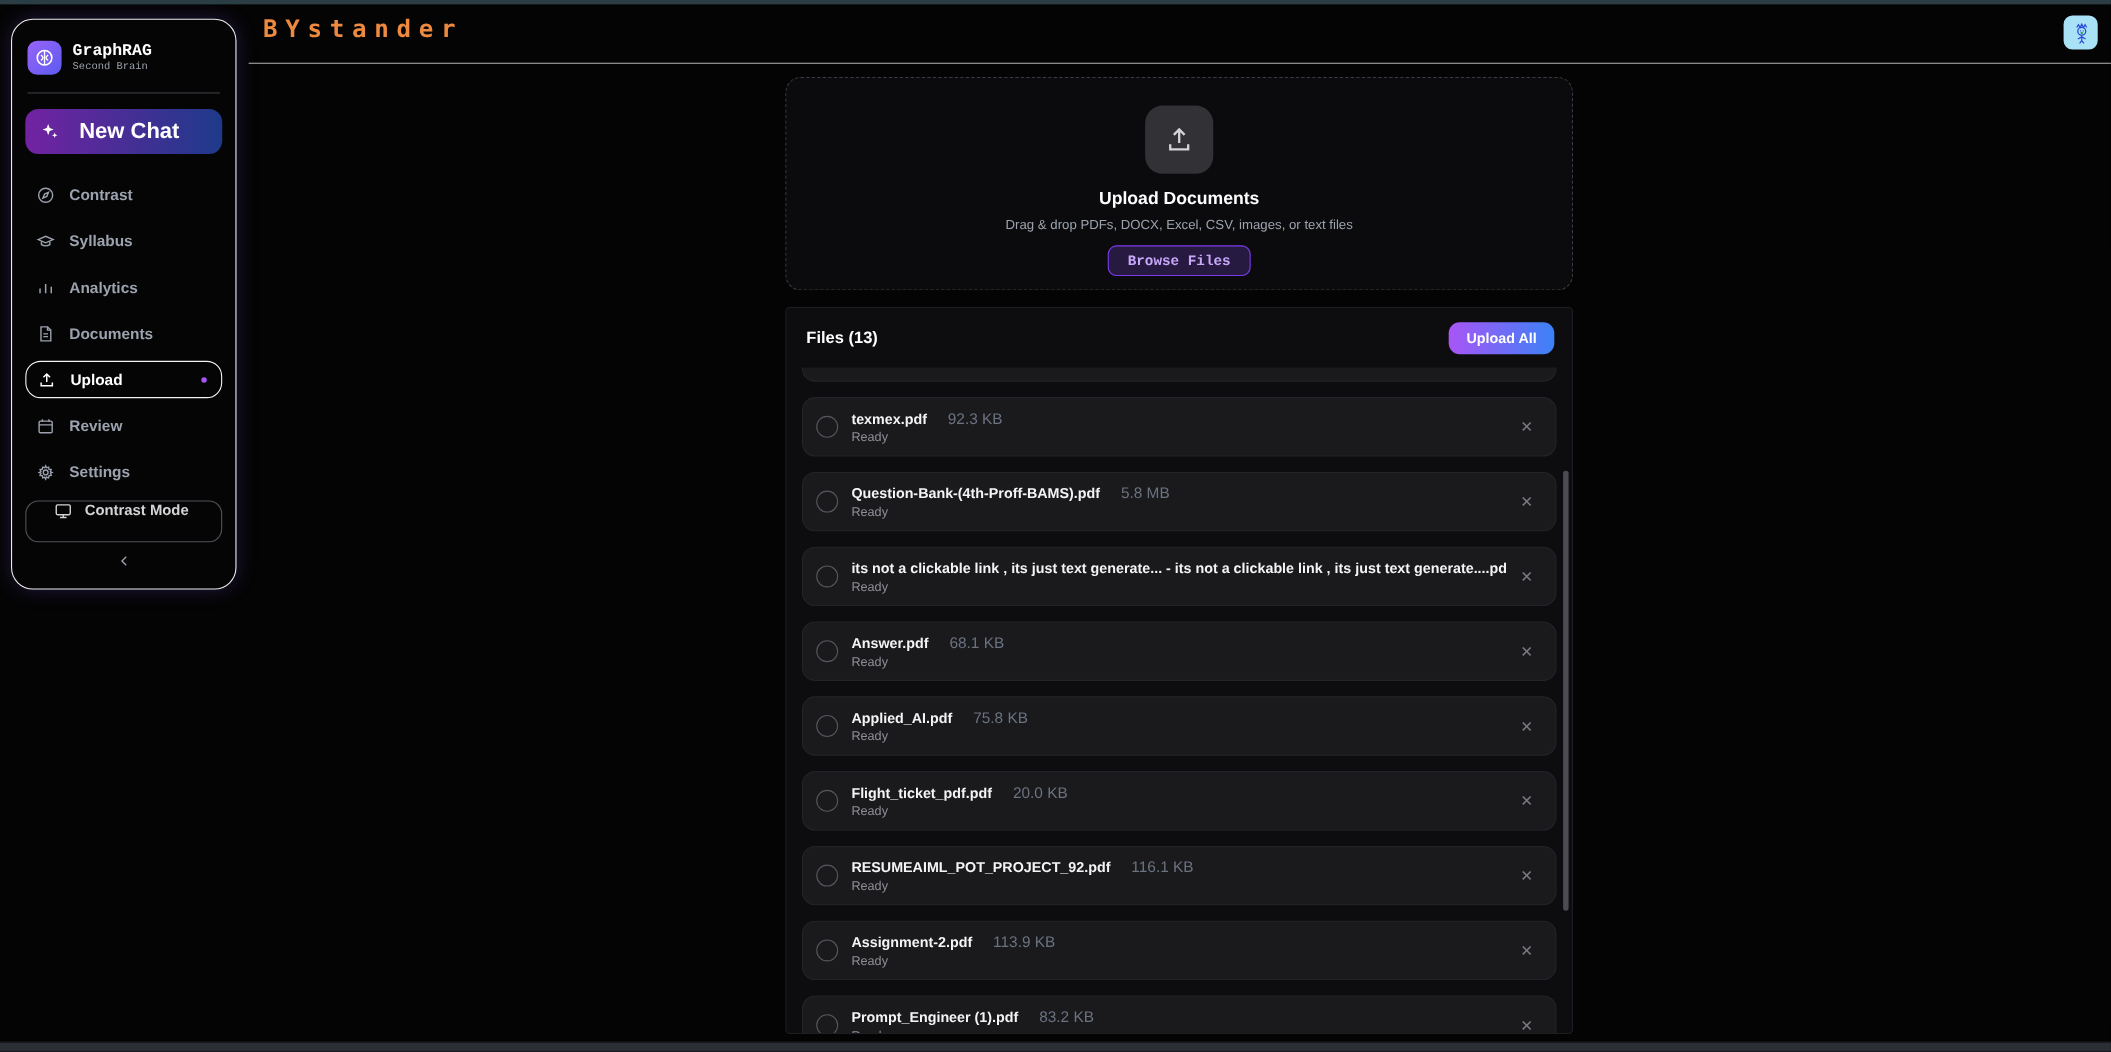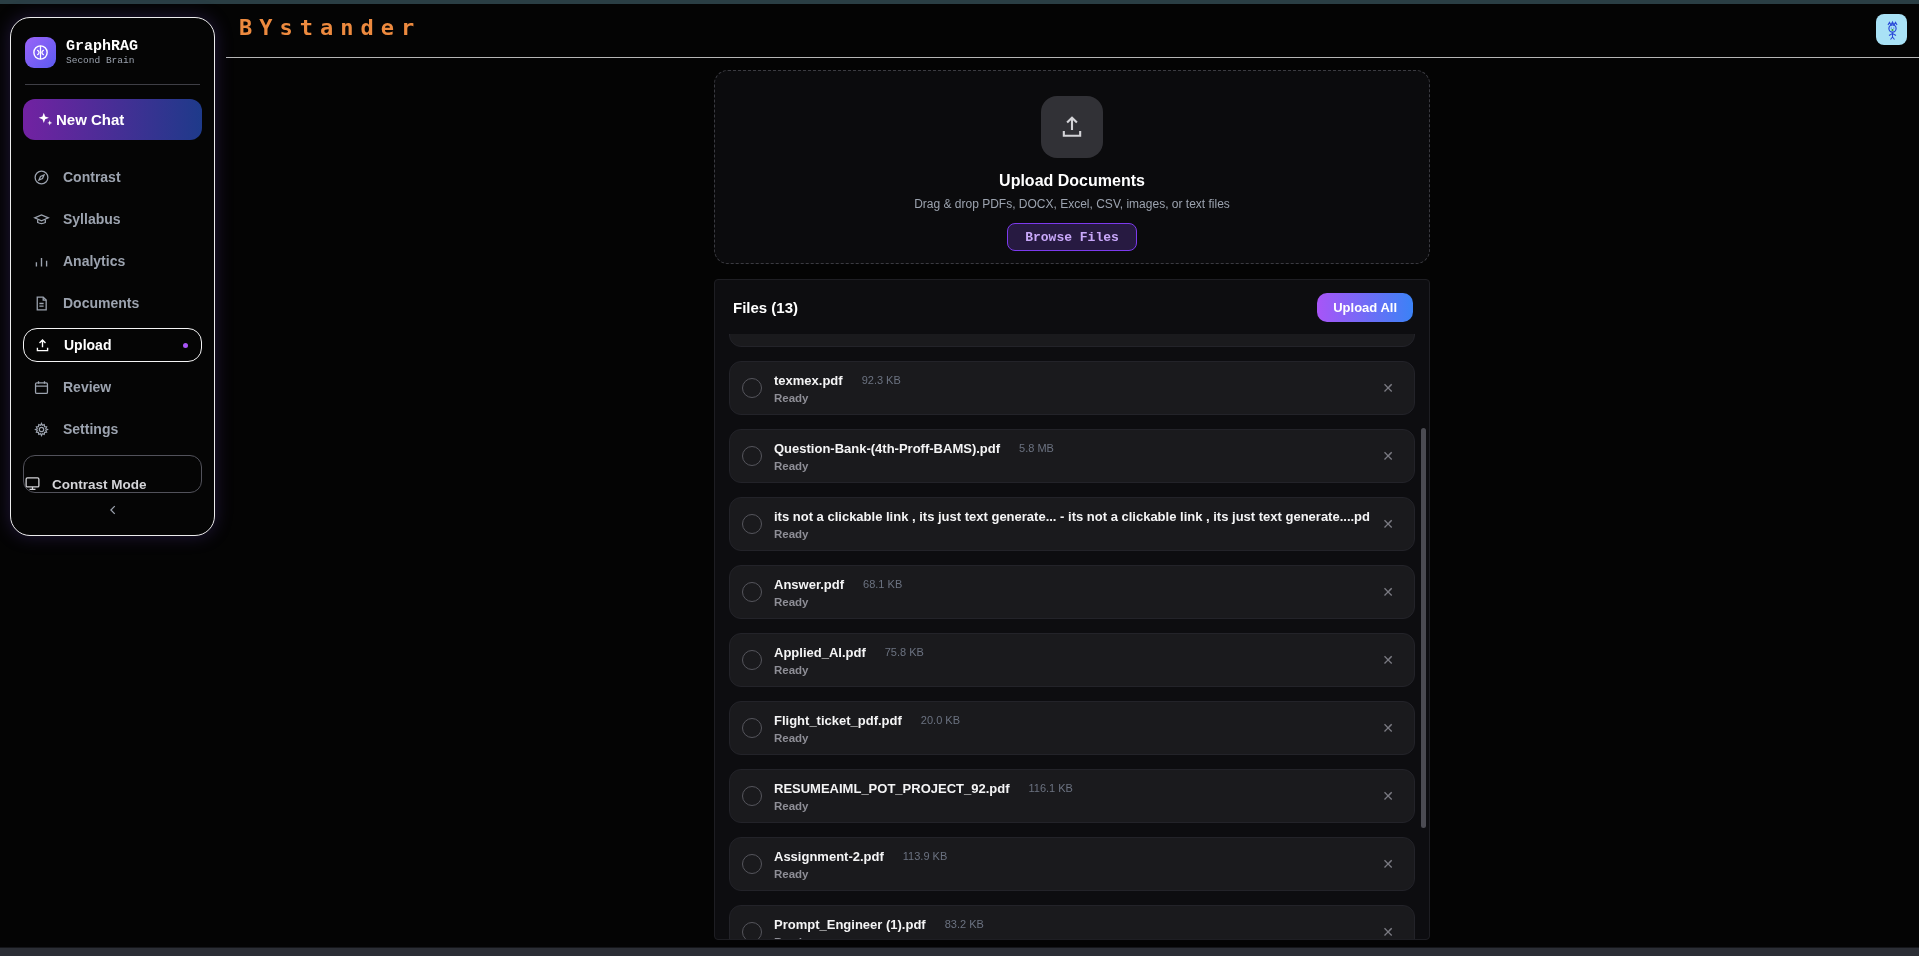--- a/index.html
+++ b/index.html
@@ -23,35 +23,35 @@
     display:flex; flex-direction:column; box-shadow:0 0 18px rgba(120,80,220,.25); }
   .logo-row { display:flex; align-items:center; gap:10px; height:44px; padding:0 2px;font-family:Liberation Mono, monospace; }
   .logo-badge { width:31px; height:31px; border-radius:9px; flex:0 0 auto;
     background:linear-gradient(135deg,#9a63f8,#5b5bf0); display:flex; align-items:center; justify-content:center; }
   .logo-texts { display:flex; flex-direction:column; }
   .logo-title { color:#fff; font-weight:bold; font-size:15px; line-height:17px; }
   .logo-sub { color:#9ca3af; font-size:9.5px; }
   .sidebar-divider { border-top:1px solid #3f3f46; margin:10px 2px 14px; }
 
   .new-chat { height:41px; border-radius:12px; border:none; cursor:pointer;
-    background:linear-gradient(90deg,#7222a2,#1e3a8a); color:#fff; font-weight:bold; font-size:15px;
-    display:flex; align-items:center; gap:2px; padding:0 14px; margin-bottom:20px;
+    background:linear-gradient(90deg,#7222a2,#1e3a8a); color:#fff; font-weight:bold; font-size:20px;
+    display:flex; align-items:center; gap:18px; padding:0 14px; margin-bottom:20px;
     font-family:"Liberation Sans", sans-serif; }
 
   .nav-item { position:relative; height:34px; border-radius:14px; display:flex; align-items:center;
     gap:13px; padding:0 10px; margin-bottom:8px; color:#9ca3af; font-size:14px; font-weight:bold;
     cursor:pointer; }
   .nav-item.active { border:1px solid #f4f4f5; color:#fff; }
   .nav-item.active .nav-dot { position:absolute; right:13px; top:14px; width:5px; height:5px;
     border-radius:50%; background:#a855f7; }
   .nav-item svg { flex:0 0 auto; }
 
   .contrast-btn { margin-top:auto; height:38px; border-radius:12px; border:1px solid #52525b;
     background:transparent; color:#d4d4d8; font-size:13.5px; font-weight:bold; cursor:pointer;
-    display:flex; align-items:flex-end; gap:11px; padding:0 0;
+    display:flex; align-items:flex-start; gap:11px; padding:0 25px;
     font-family:"Liberation Sans", sans-serif; }
   .collapse-row { height:30px; display:flex; align-items:center; justify-content:center;
     color:#9ca3af; cursor:pointer; margin-top:2px; }
 
   
   .upload-card { position:absolute; left:714px; top:70px; width:716px; height:194px;
     background:#0b0b0d; border:1px dashed #3b3b41; border-radius:14px;
     display:flex; flex-direction:column; align-items:center; }
   .upload-glyph-box { margin-top:25px; width:62px; height:62px; border-radius:16px; background:#313136;
     display:flex; align-items:center; justify-content:center; }
@@ -72,22 +72,22 @@
     font-family:"Liberation Sans", sans-serif; }
   .files-list { position:relative; height:607px; overflow:hidden; padding:0 14px; }
   .file-row { position:relative; height:54px; margin-bottom:14px; background:#1a1a1d;
     border:1px solid #232329; border-radius:12px; display:flex; align-items:center; padding:0 44px 0 10px; }
   .file-row.partial { margin-top:-41px; }
   .row-radio { width:20px; height:20px; border:1px solid #55555c; border-radius:50%;
     margin:0 12px 0 2px; flex:0 0 auto; cursor:pointer; }
   .row-texts { display:flex; flex-direction:column; min-width:0; }
   .row-line1 { display:flex; align-items:center; gap:19px; white-space:nowrap; overflow:hidden; }
   .file-name { color:#f4f4f5; font-size:13px; font-weight:bold; }
-  .file-size { color:#6b7280; font-size:11px; }
-  .file-status { color:#8e8e96; font-size:11.5px; margin-top:4px;font-weight:bold; }
+  .file-size { color:#6b7280; font-size:14px; }
+  .file-status { color:#8e8e96; font-size:11.5px; margin-top:4px; }
   .row-close { position:absolute; right:16px; top:16px; width:20px; height:20px; color:#7a7a82;
     font-size:14px; display:flex; align-items:center; justify-content:center; cursor:pointer; }
   .list-scrollbar { position:absolute; right:3px; top:94px; width:5px; height:400px;
     border-radius:3px; background:#4b4b52; }
 
   .bottom-strip { position:absolute; left:0; bottom:0; width:1919px; height:9px; background:#2b2e35;
     border-top:1px solid #15161a; }
 </style>
 </head>
 <body>

